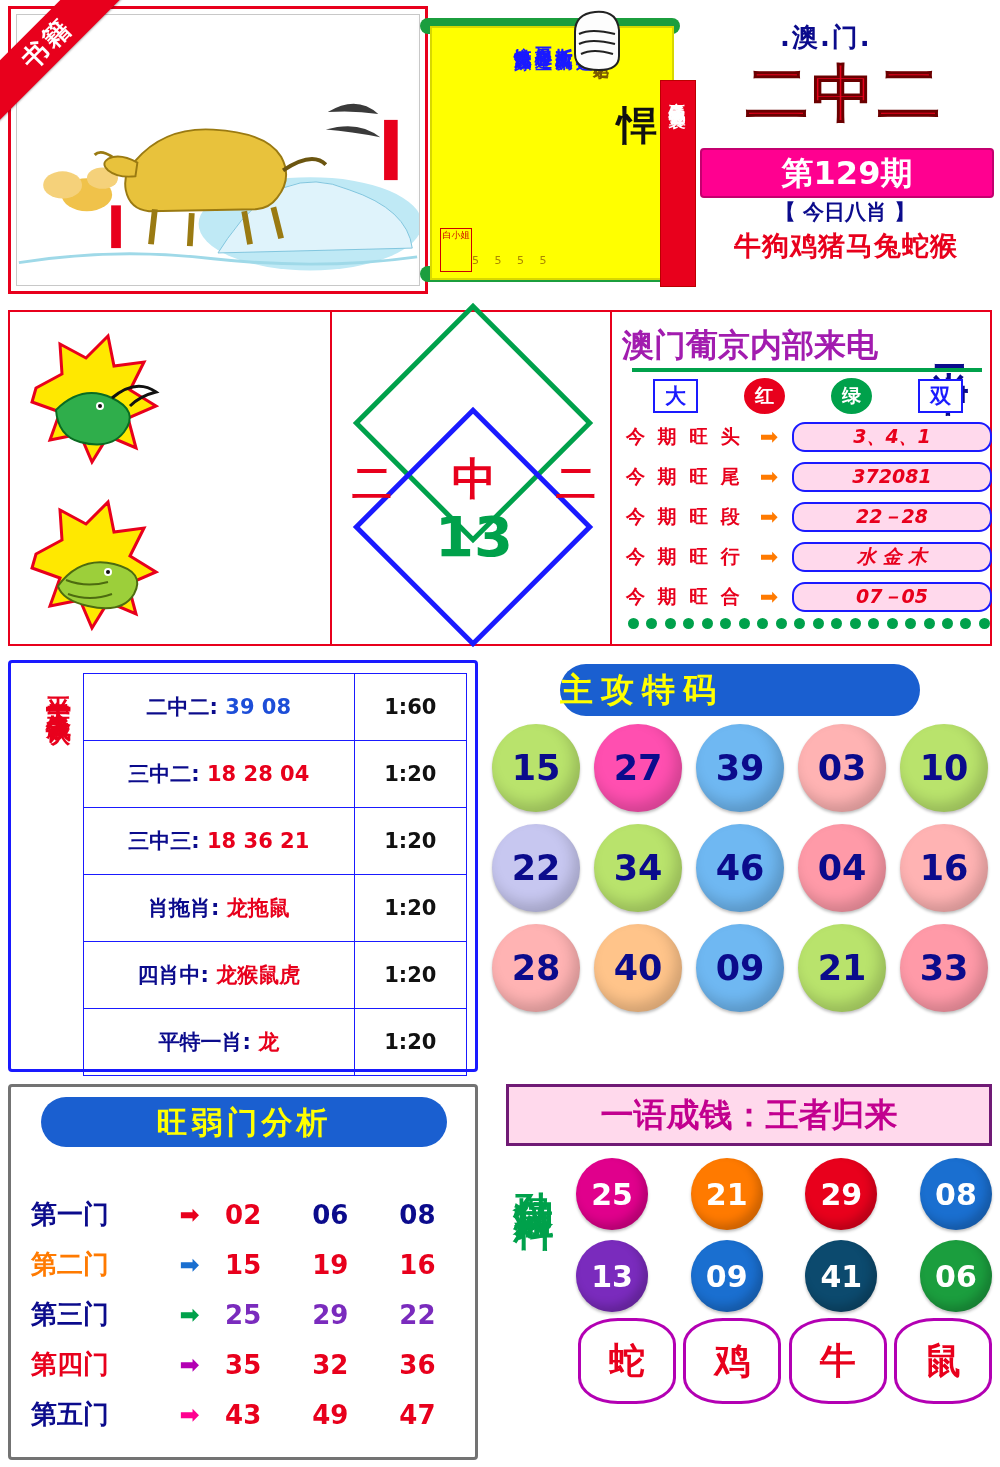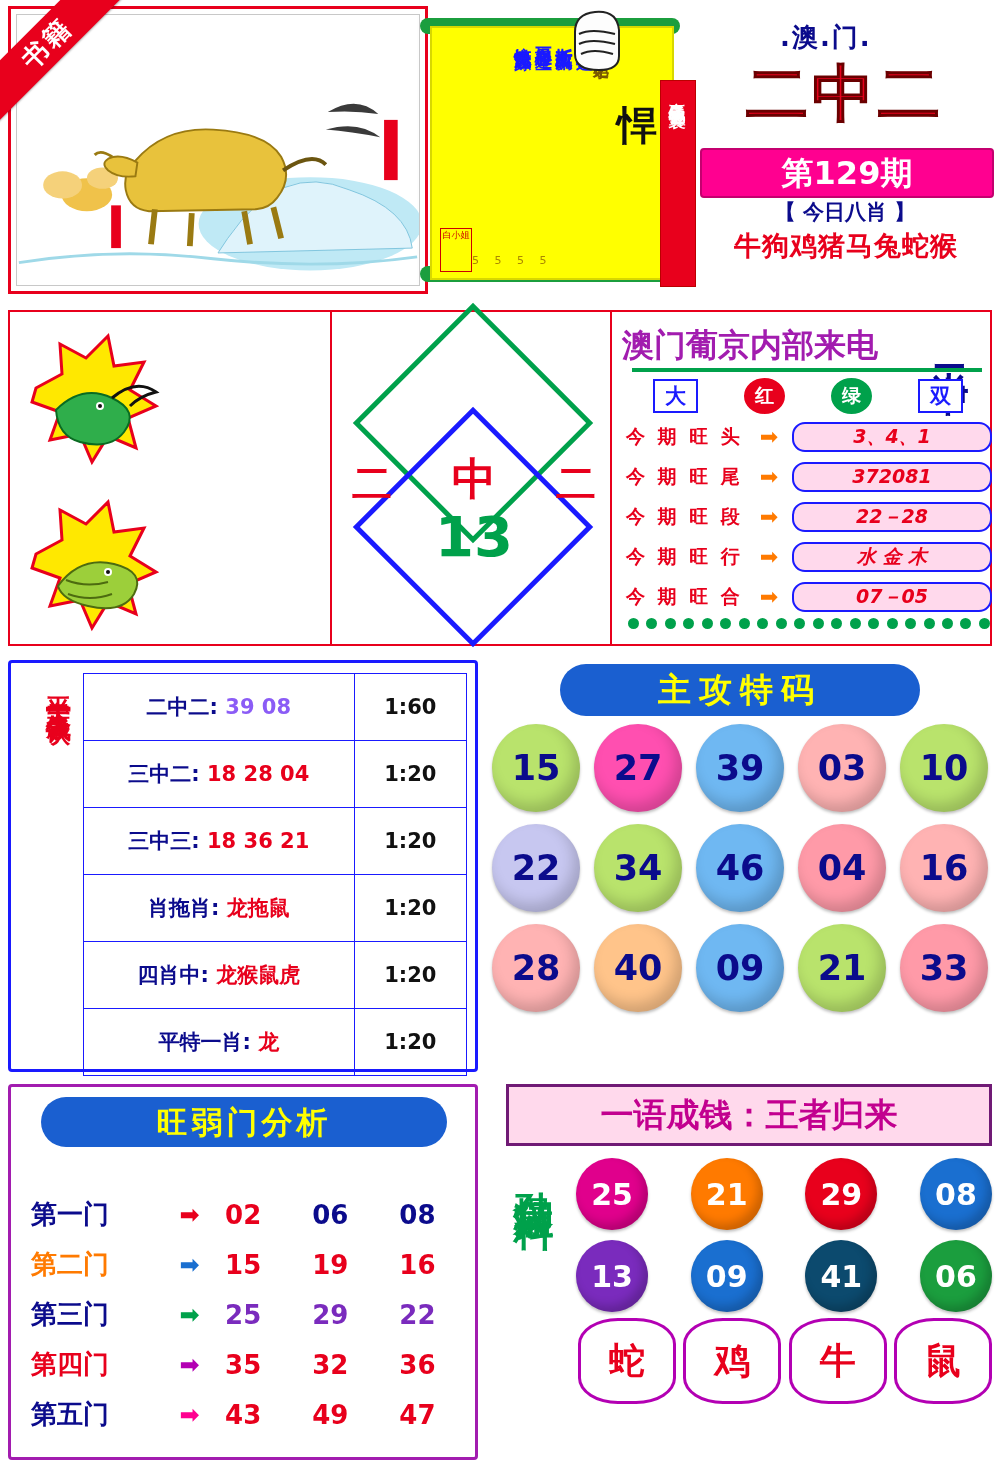--- a/index.html
+++ b/index.html
@@ -73,35 +73,35 @@
   .dotline i{width:11px;height:11px;border-radius:50%;background:#00a14b;display:block;}
 
   
   .lt{left:8px;top:660px;width:470px;height:412px;border:3px solid #1a1aff;background:#fff;box-sizing:border-box;border-radius:4px;}
   .lt .vtext{position:absolute;left:10px;top:14px;width:54px;writing-mode:vertical-rl;text-orientation:upright;
              font-size:25px;font-weight:bold;color:#e8001c;letter-spacing:4px;height:380px;}
   .lt table{position:absolute;left:72px;top:10px;width:384px;height:388px;border-collapse:collapse;}
   .lt td{border:1px solid #1a1aff;font-size:21px;font-weight:bold;text-align:center;height:64px;}
   .lt td.c1{width:270px;color:#0b0b8c;}
   .lt td.c2{width:110px;color:#111;font-weight:bold;}
-  .lt .nums{color:#8b5cf6;}
+  .lt .nums{color:#1d4ed8;}
   .lt .numsr{color:#e8001c;}
   .lt .orange{color:#e8001c;}
 
   
   .mb{left:488px;top:660px;width:504px;height:412px;}
   .mbtitle{position:absolute;left:72px;top:4px;width:360px;height:52px;background:#1a5fd0;border-radius:26px;
-           text-align:center;line-height:52px;color:#ffff00;font-size:33px;font-weight:bold;letter-spacing:8px;}
+           line-height:52px;color:#ffff00;font-size:33px;font-weight:bold;letter-spacing:8px;}
   .ballgrid{position:absolute;left:4px;top:64px;width:496px;display:flex;flex-direction:column;gap:12px;}
   .ballrow{display:flex;justify-content:space-between;}
   .ball{width:88px;height:88px;border-radius:50%;display:flex;align-items:center;justify-content:center;
         font-size:35px;font-weight:bold;color:#0b0b8c;box-shadow:inset -6px -8px 14px rgba(0,0,0,.18), 0 2px 3px rgba(0,0,0,.25);}
 
   
-  .an{left:8px;top:1084px;width:470px;height:376px;border:3px solid #a21caf;background:#fff;box-sizing:border-box;border-radius:4px;}
+  .an{left:8px;top:1084px;width:470px;height:376px;border:3px solid #737373;background:#fff;box-sizing:border-box;border-radius:4px;}
   .antitle{position:absolute;left:30px;top:10px;width:406px;height:50px;background:#1a5fd0;border-radius:25px;
            text-align:center;line-height:50px;color:#ffff00;font-size:31px;font-weight:bold;letter-spacing:4px;}
   .anhdr{position:absolute;left:20px;top:68px;width:430px;display:flex;font-size:26px;font-weight:bold;}
   .anhdr div{text-align:center;}
   .anrow{position:absolute;left:20px;width:430px;display:flex;align-items:center;font-size:26px;font-weight:bold;}
   .anrow .nm{width:150px;white-space:nowrap;}
   .anrow .ar{font-size:24px;}
   .anrow .v{width:88px;text-align:center;}
 
   

